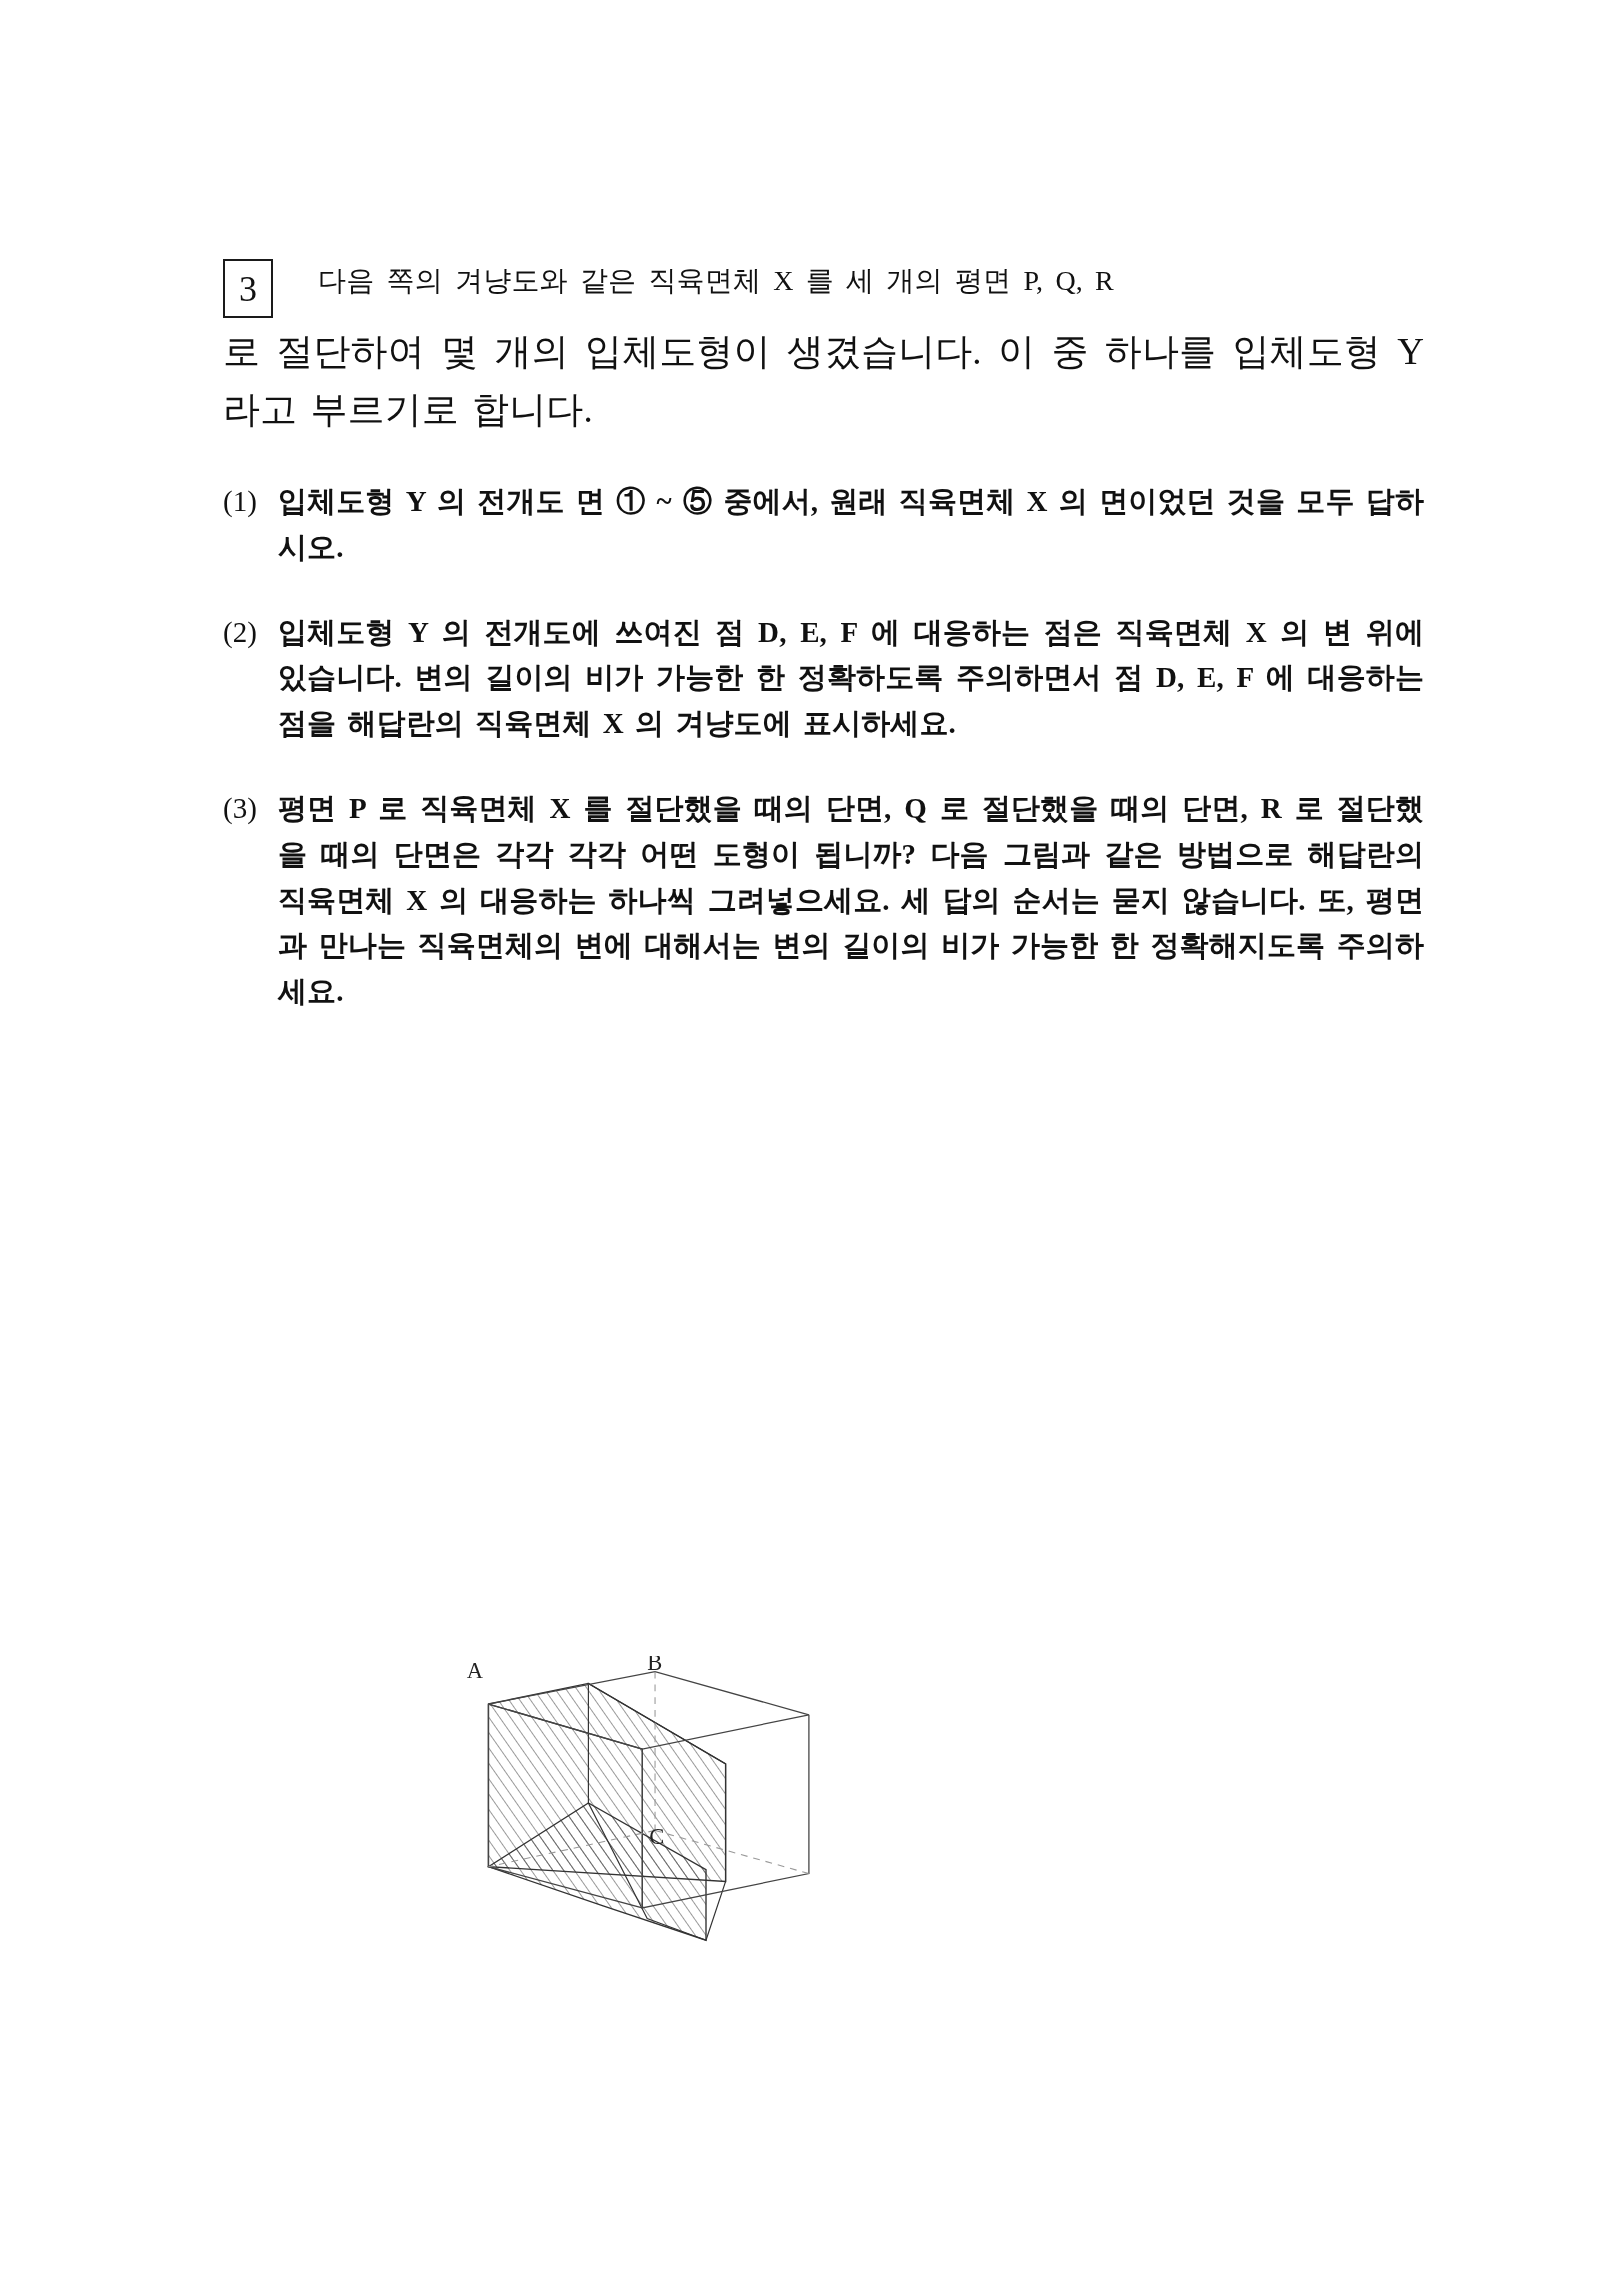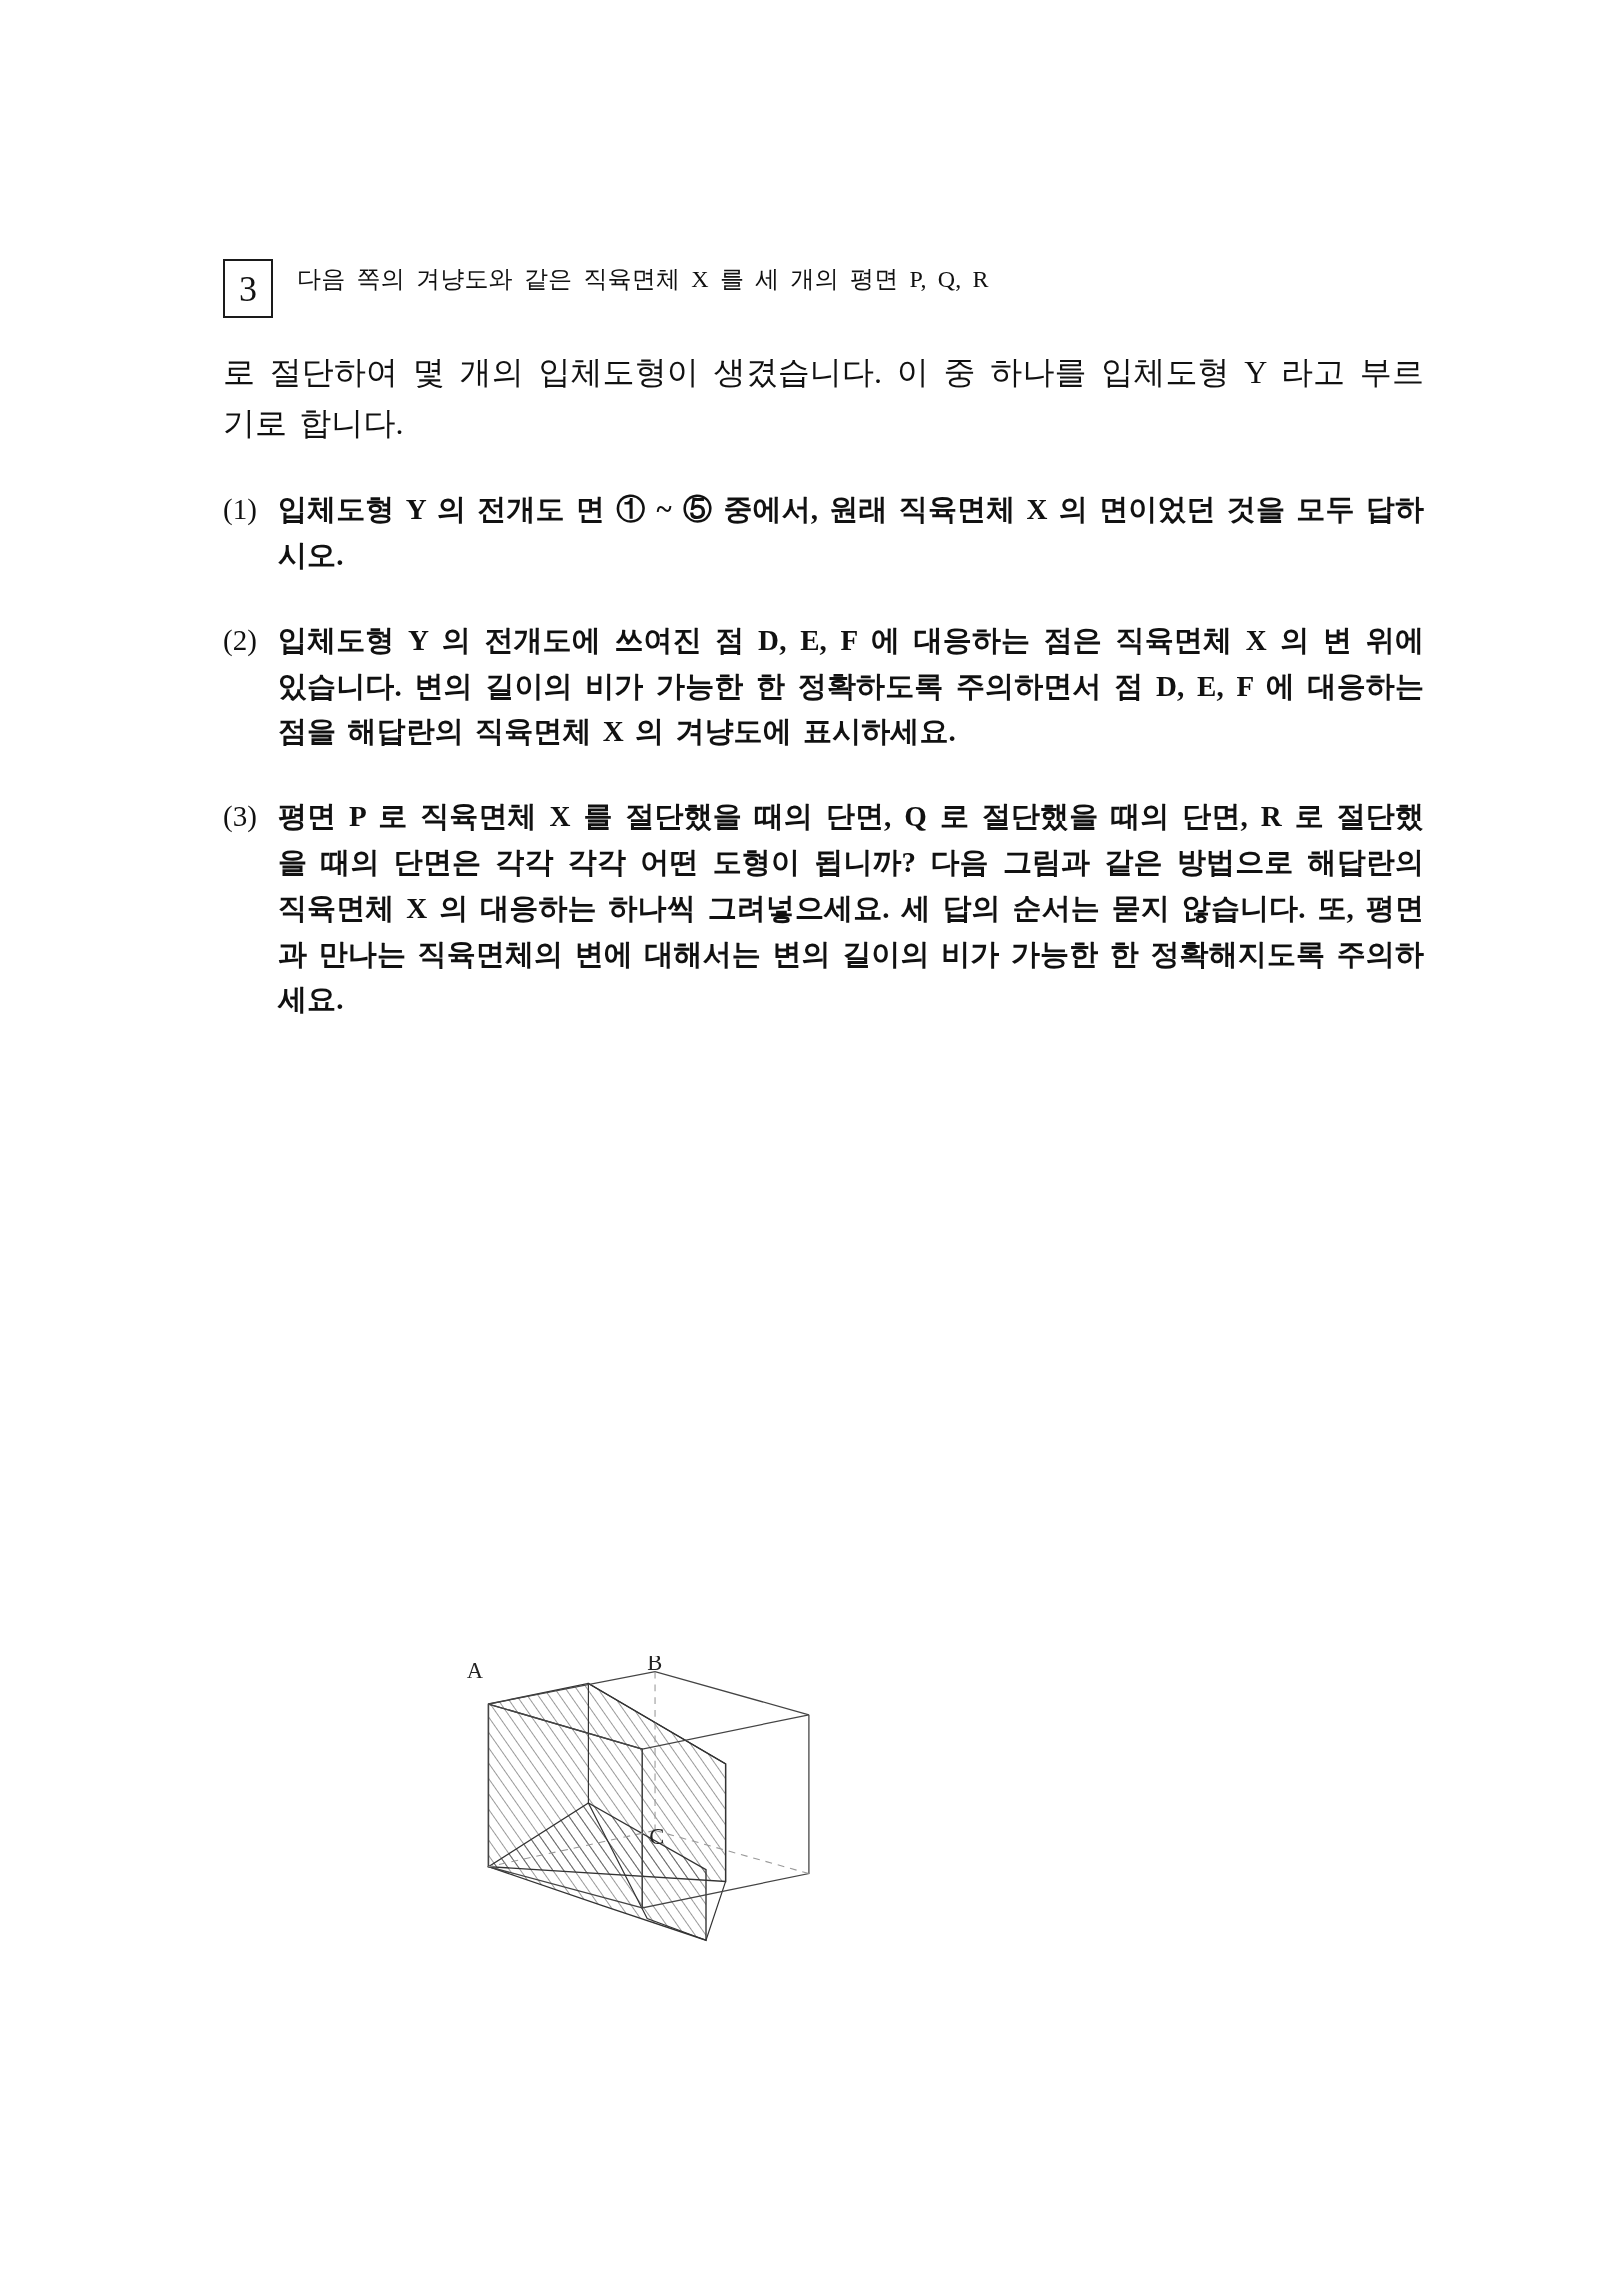--- a/index.html
+++ b/index.html
@@ -44,34 +44,34 @@
     display: flex;
     align-items: center;
     justify-content: center;
     font-size: 36px;
     font-family: "Liberation Serif", serif;
     color: #111;
     margin-top: 2px;
   }
   .prob-head-text {
     flex: 1 1 auto;
-    padding-left: 24px;
-    font-size: 24px;
+    padding-left: 45px;
+    font-size: 28px;
     letter-spacing: 0.2px;
     word-spacing: 4.9px;
     padding-top: 9.8px;
   }
 
   .para {
-    font-size: 32px;
+    font-size: 37px;
     line-height: 1.58;
     text-align: justify;
     word-spacing: 3.9px;
     letter-spacing: 0.1px;
-    margin-top: 29px;
+    margin-top: 5px;
   }
   .para.indent { text-indent: 13.7px; }
 
   
   .item {
     display: flex;
     margin-top: 39px;
     font-size: 29px;
     line-height: 1.58;
   }

